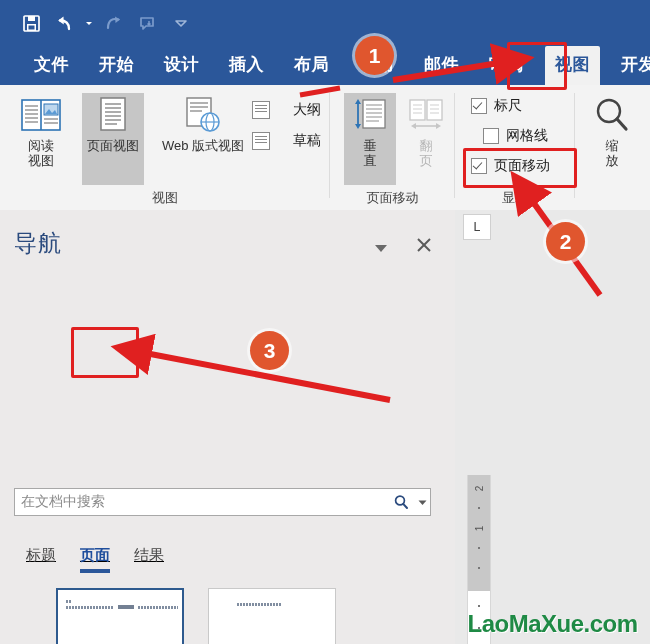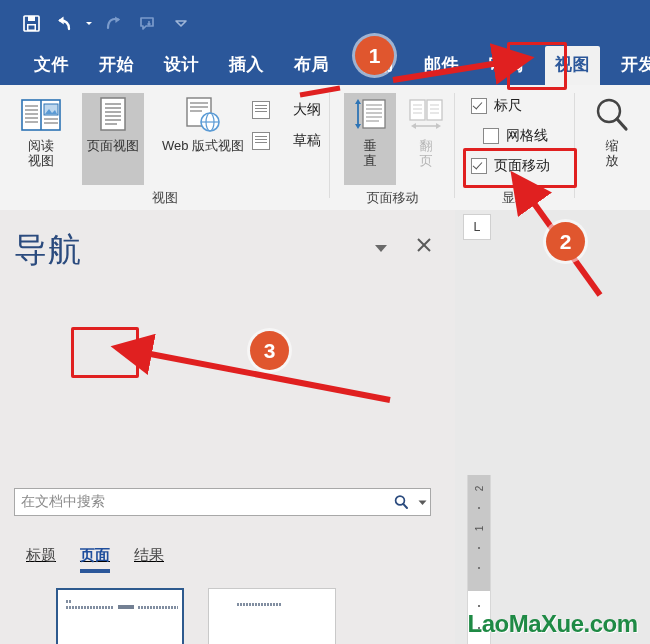--- a/index.html
+++ b/index.html
@@ -89,21 +89,21 @@
     box-shadow:0 0 0 3px rgba(255,255,255,.55);
   }
   .arrow{position:absolute;left:0;top:0;width:650px;height:644px;pointer-events:none;}
 
   
   .navpane{
     position:absolute;left:0;top:210px;width:455px;height:434px;
     background:#eceaea;border-right:1px solid #cfcfcf;
   }
   .nav-title{
-    position:absolute;left:14px;top:18px;font-size:33px;color:#2b4b7e;
+    position:absolute;left:14px;top:18px;font-size:23px;color:#2b4b7e;
     letter-spacing:1px;
   }
   .nav-caret{position:absolute;right:66px;top:30px;}
   .nav-close{position:absolute;right:22px;top:26px;}
   .searchbox{
     position:absolute;left:14px;top:278px;width:417px;height:28px;
     background:#fff;border:1px solid #a8a8a8;box-sizing:border-box;
     display:flex;align-items:center;
   }
   .searchbox .ph{

